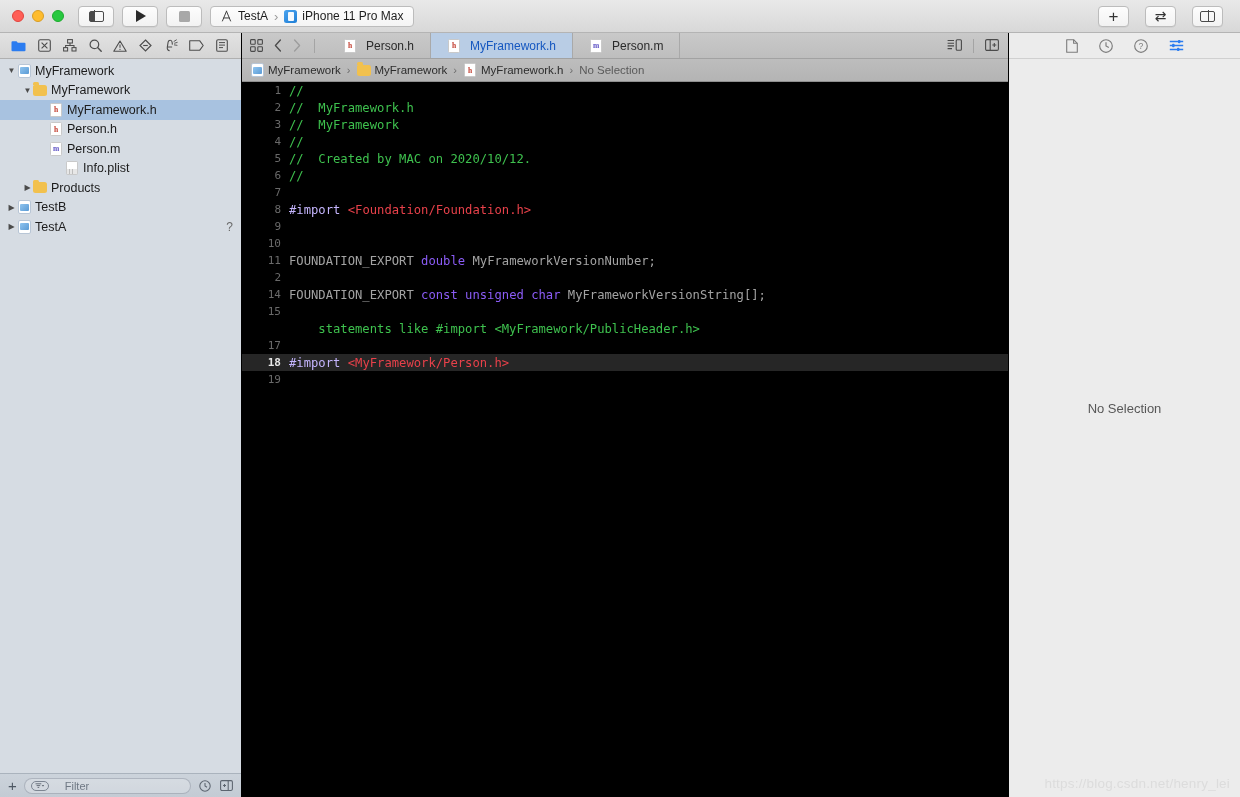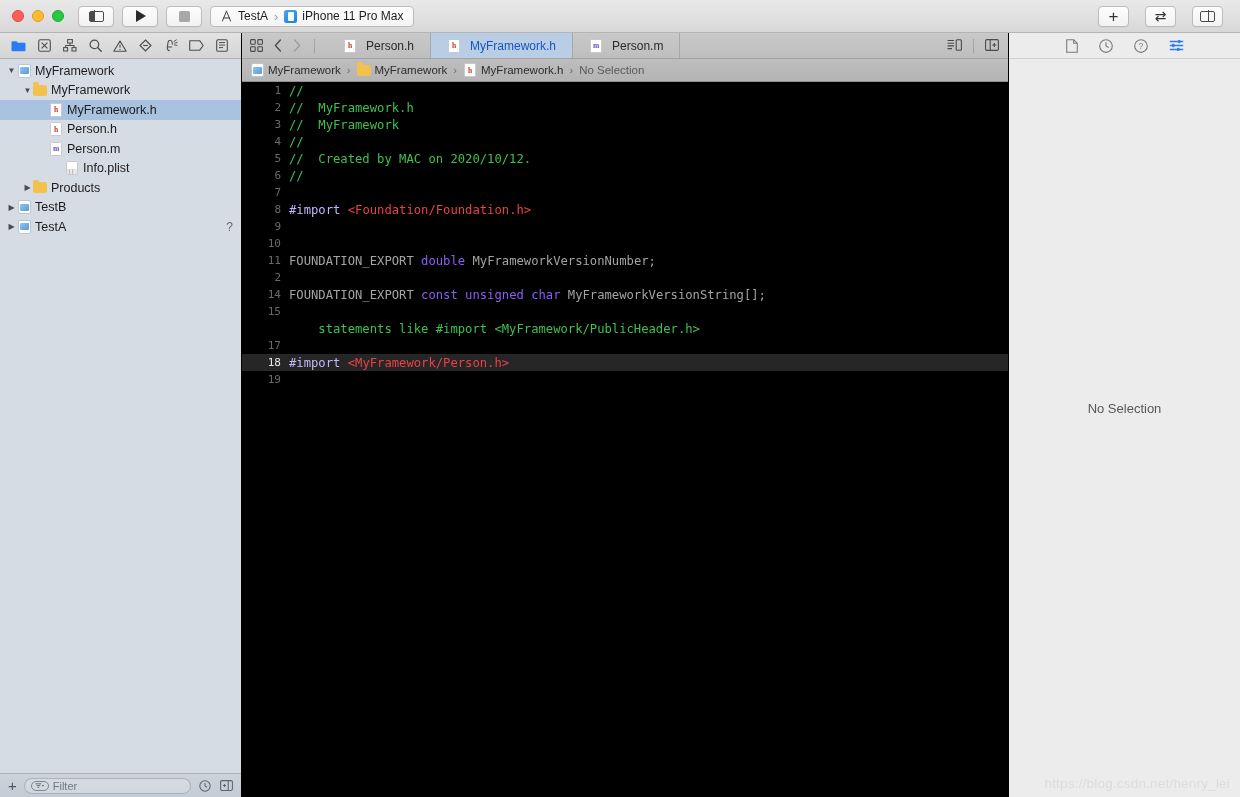--- a/index.html
+++ b/index.html
@@ -111,21 +111,21 @@
   .nav-filter {
     height:24px;flex:0 0 24px;
     background: linear-gradient(180deg,#ccd3db 0%,#c3cbd4 100%);
     border-top:1px solid #aab3bd;
     display:flex;align-items:center;padding:0 8px;gap:7px;
   }
   .filt-plus { font-size:15px;color:#4d5763;line-height:1;font-weight:300;}
   .filt-field {
     flex:1 1 auto;height:16px;border-radius:8px;background:rgba(255,255,255,.22);
     border:1px solid rgba(100,110,125,.35);
-    display:flex;align-items:center;gap:4px;padding:0 6px;font-size:11px;color:#6f7884;
+    display:flex;align-items:center;gap:16px;padding:0 6px;font-size:11px;color:#6f7884;
   }
   .filt-pill { width:18px;height:10px;border:1px solid #7c8591;border-radius:5px;display:flex;align-items:center;justify-content:center;font-size:6px;color:#5c646f;gap:1px;}
   .filt-ico { width:14px;height:14px;display:flex;align-items:center;justify-content:center;color:#5c646f;}
 
   
   .editor-col { flex:1 1 auto; display:flex;flex-direction:column;min-width:0; background:#000; }
   .tabbar {
     height:26px;flex:0 0 26px;
     background: linear-gradient(180deg,#c9c9c9 0%,#bebebe 100%);
     border-bottom:1px solid #a2a2a2;
@@ -153,21 +153,21 @@
   }
   .breadcrumb .chev { color:#6d6d6d;font-size:11px;margin:0 1px;}
   .breadcrumb .dim { color:#5a5a5a; }
 
   .code-area { flex:1 1 auto; background:#000; position:relative; overflow:hidden;
      font-family:"DejaVu Sans Mono","Liberation Mono",monospace; font-size:12.2px; }
   .cline { display:flex; height:17px; align-items:center; }
   .cline.cur { background:#262626; }
   .gutter { width:47px;flex:0 0 47px;text-align:right;padding-right:8px;
      color:#6a6a6a;font-size:11px; user-select:none; }
-  .cline.cur .gutter { color:#e8e8e8; font-weight:normal; }
+  .cline.cur .gutter { color:#e8e8e8; font-weight:bold; }
   .ctext { white-space:pre; padding-left:0; }
 
   .c-cm  { color:#3ec14e; }      
   .c-dm  { color:#c4b5fd; }      
   .c-str { color:#e8414a; }      
   .c-id  { color:#a3a3a3;margin-top:23px; }      
   .c-kw  { color:#8b5cf6;margin-top:36px; }      
 
   
   .inspector {

